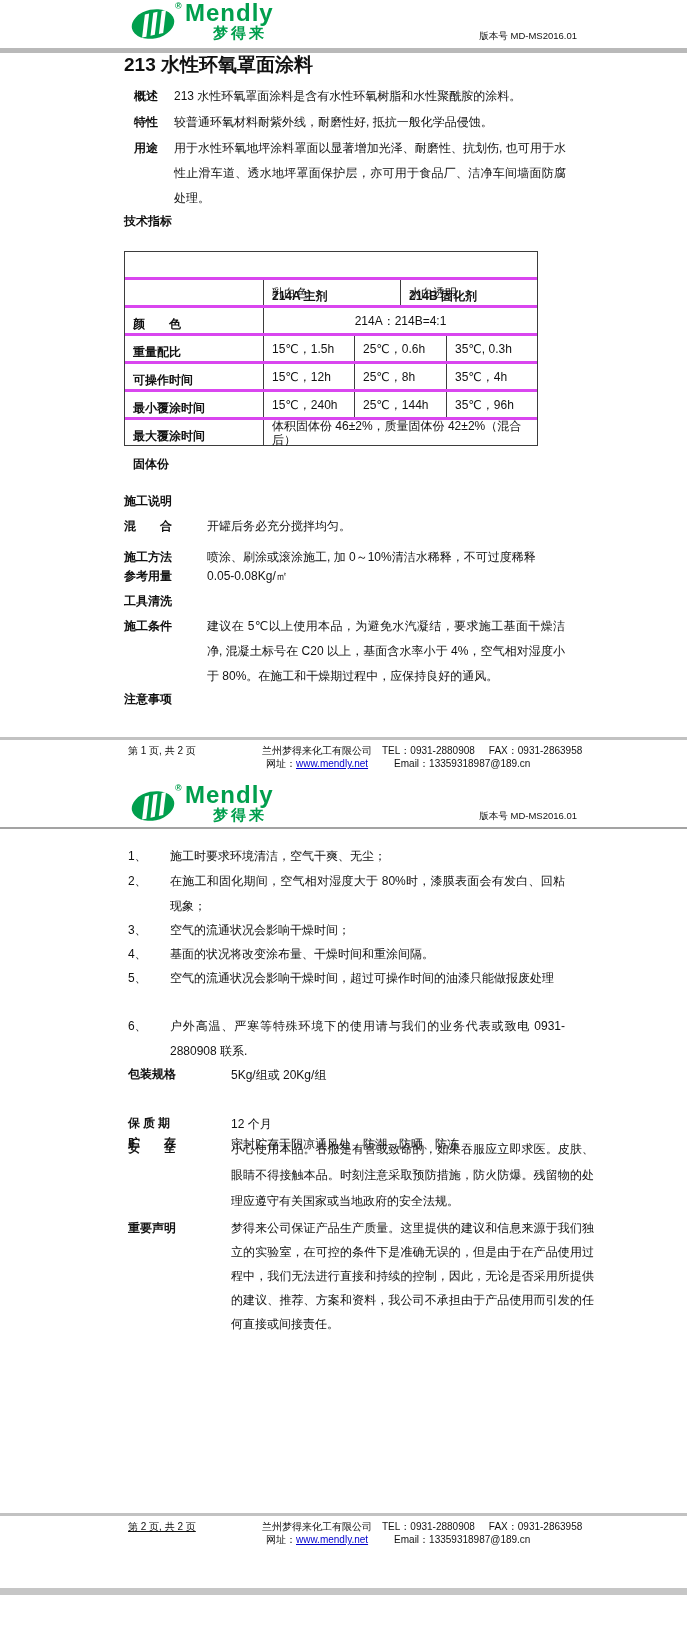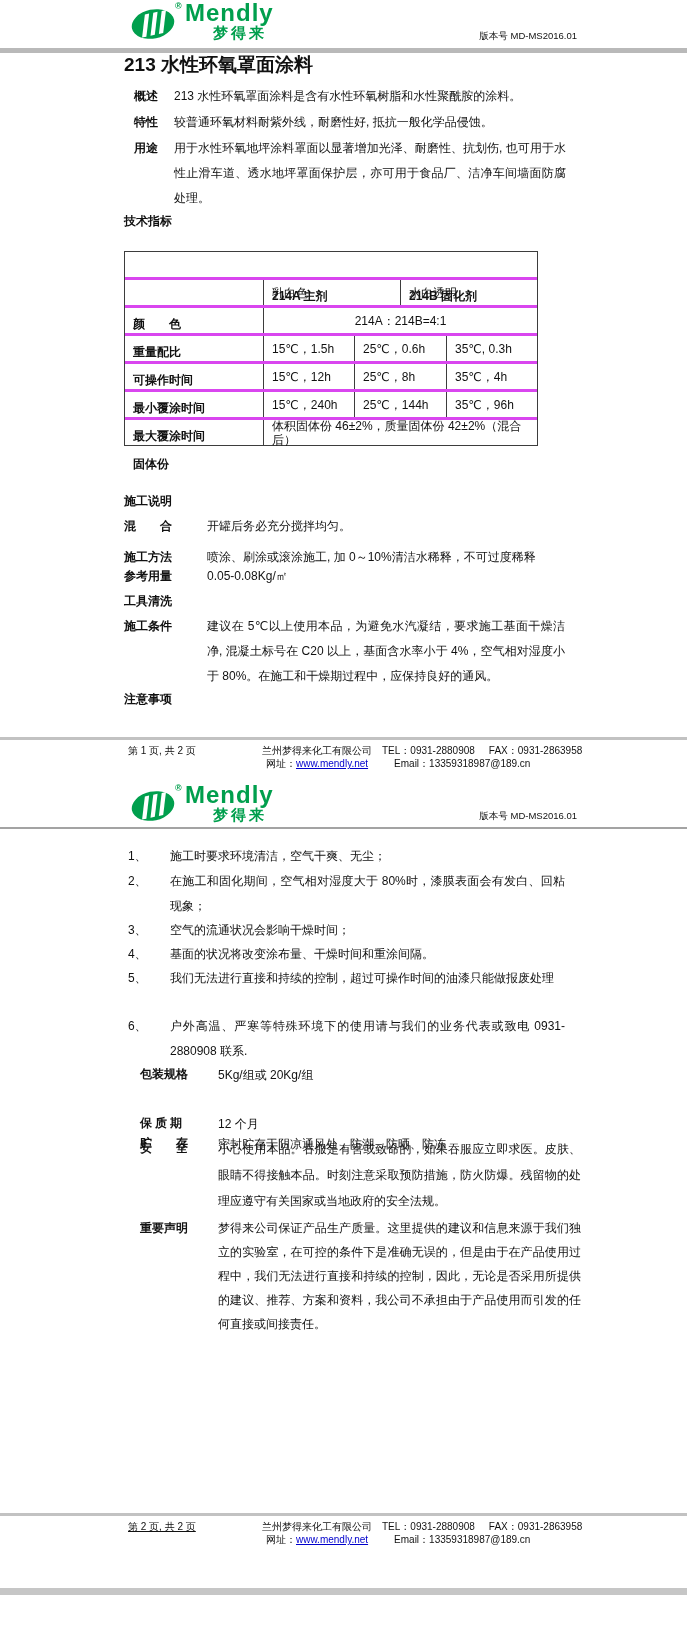--- a/index.html
+++ b/index.html
@@ -23,21 +23,21 @@
   
   .sec{position:absolute;display:flex;align-items:flex-start;}
   .sec .lb{font-weight:bold;flex:none;font-family:Liberation Serif, serif;}
   .sec .tx{text-align:justify;}
   .intro{left:134px;}
   .intro .lb{width:36px;margin-right:4px;}
   .intro .tx{width:392px;}
   .constr{left:124px;}
   .constr .lb{width:72px;margin-right:11px;}
   .constr .tx{width:358px;}
-  .p2row{left:140px;}
+  .p2row{left:128px;gap:25px;}
   .p2row .lb{width:66px;margin-right:12px;}
   .p2row .tx{width:363px;line-height:26px;}
   .p2row .tx.tight{line-height:24px;}
   
   .item{position:absolute;left:128px;display:flex;align-items:flex-start;}
   .item .no{width:42px;flex:none;}
   .item .tx{width:395px;text-align:justify;}
   
   .tbl{position:absolute;left:124px;top:251px;width:414px;border:1px solid #3d3d3d;box-sizing:border-box;}
   .tr{display:flex;height:25px;border-top:3px solid #d946ef;}
@@ -200,21 +200,21 @@
 <div class="item" style="top:918px;">
   <span class="no">3、</span>
   <div class="tx">空气的流通状况会影响干燥时间；</div>
 </div>
 <div class="item" style="top:942px;">
   <span class="no">4、</span>
   <div class="tx">基面的状况将改变涂布量、干燥时间和重涂间隔。</div>
 </div>
 <div class="item" style="top:966px;">
   <span class="no">5、</span>
-  <div class="tx">我们无法进行直接和持续的控制，超过可操作时间的油漆只能做报废处理</div>
+  <div class="tx">空气的流通状况会影响干燥时间，超过可操作时间的油漆只能做报废处理</div>
 </div>
 <div class="item" style="top:1014px;">
   <span class="no">6、</span>
   <div class="tx">户外高温、严寒等特殊环境下的使用请与我们的业务代表或致电 0931-2880908 联系.</div>
 </div>
 
 <div class="sec p2row" style="top:1062px;">
   <span class="lb">包装规格</span>
   <div class="tx">5Kg/组或 20Kg/组</div>
 </div>

